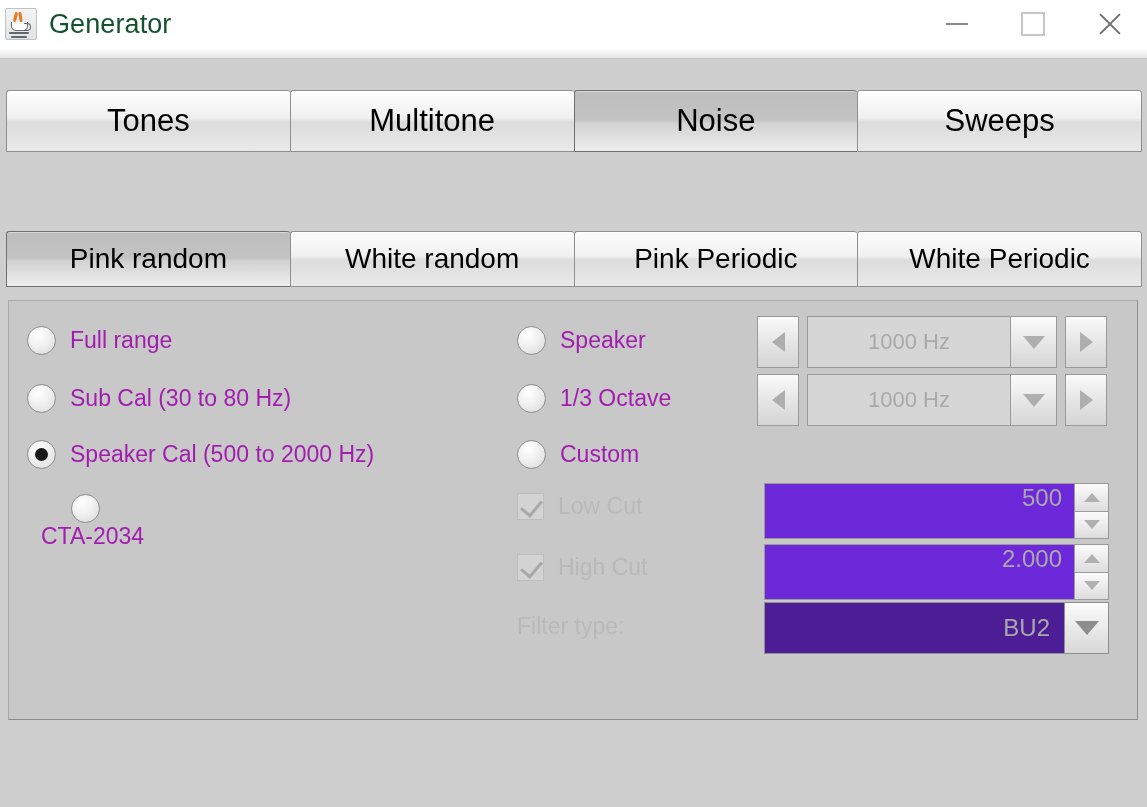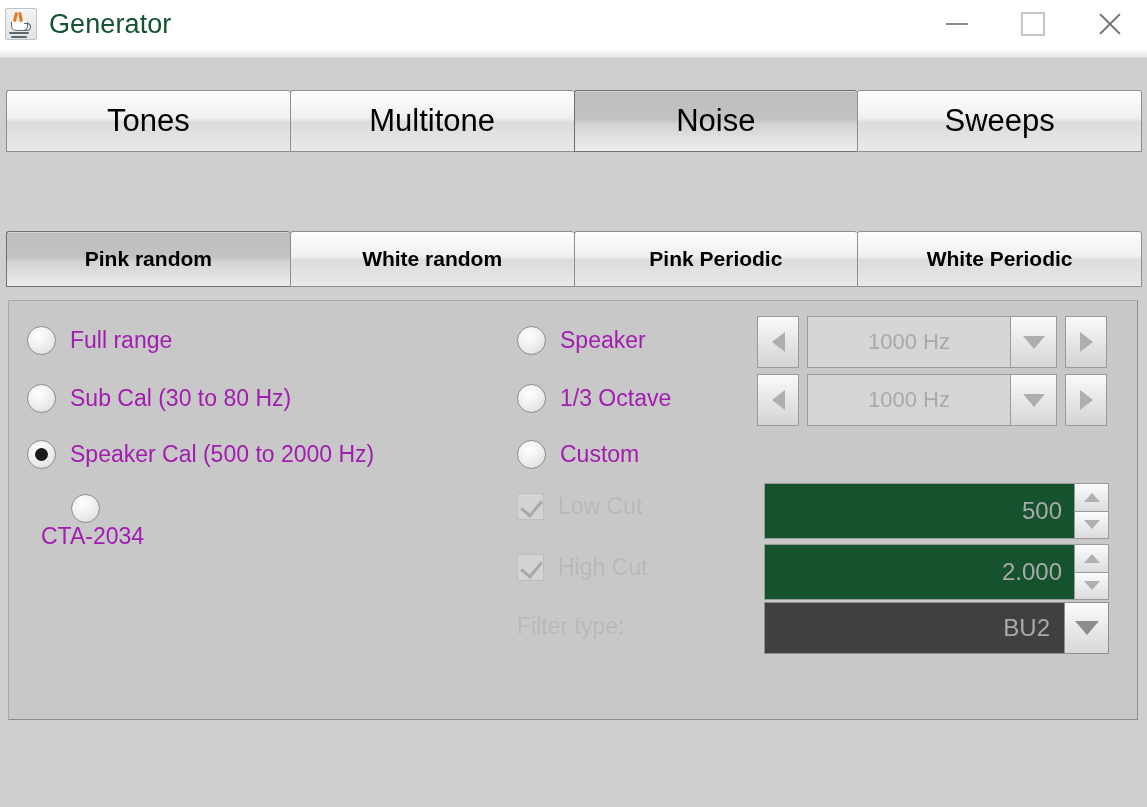--- a/index.html
+++ b/index.html
@@ -152,22 +152,22 @@
     box-sizing: border-box;
     box-shadow: inset 0 1px 0 #ffffff;
     border-radius: 3px 3px 0 0;
   }
   .tab:last-child { border-right: 1px solid #8e8e8e; }
   .tabrow.main .tab {
     font-size: 31px;
     font-weight: normal;
   }
   .tabrow.sub .tab {
-    font-size: 21px;
-    font-weight: bold;
+    font-size: 28px;
+    font-weight: normal;
   }
   .tab.selected {
     background: linear-gradient(#bdbdbd 0%, #c3c3c3 48%, #d2d2d2 54%, #eeeeee 100%);
     border-color: #6f6f6f;
     box-shadow: inset 0 1px 0 #d6d6d6;
   }
 
   
   .panel {
     position: absolute;
@@ -304,25 +304,25 @@
   }
   .gap8 { width: 8px; flex: none; }
 
   
   .spin-row {
     position: absolute;
     display: flex;
     align-items: stretch;
   }
   .spin-field {
-    background: #14532d;
+    background: #6d28d9;
     border: 1px solid #9a9a9a;
     box-sizing: border-box;
     display: flex;
-    align-items: center;
+    align-items: flex-start;
     justify-content: flex-end;
     padding-right: 12px;
     font-size: 24px;
     color: #a9a9a9;
   }
   .spin-btns {
     width: 34px;
     display: flex;
     flex-direction: column;
     flex: none;
@@ -351,21 +351,21 @@
     border-top: 9px solid #b0b0b0;
   }
 
   
   .filter-combo {
     position: absolute;
     display: flex;
     align-items: stretch;
   }
   .filter-field {
-    background: #404040;
+    background: #4c1d95;
     border: 1px solid #8f8f8f;
     box-sizing: border-box;
     display: flex;
     align-items: center;
     justify-content: flex-end;
     padding-right: 14px;
     font-size: 24px;
     color: #a9a9a9;
   }
   .filter-arrow {

